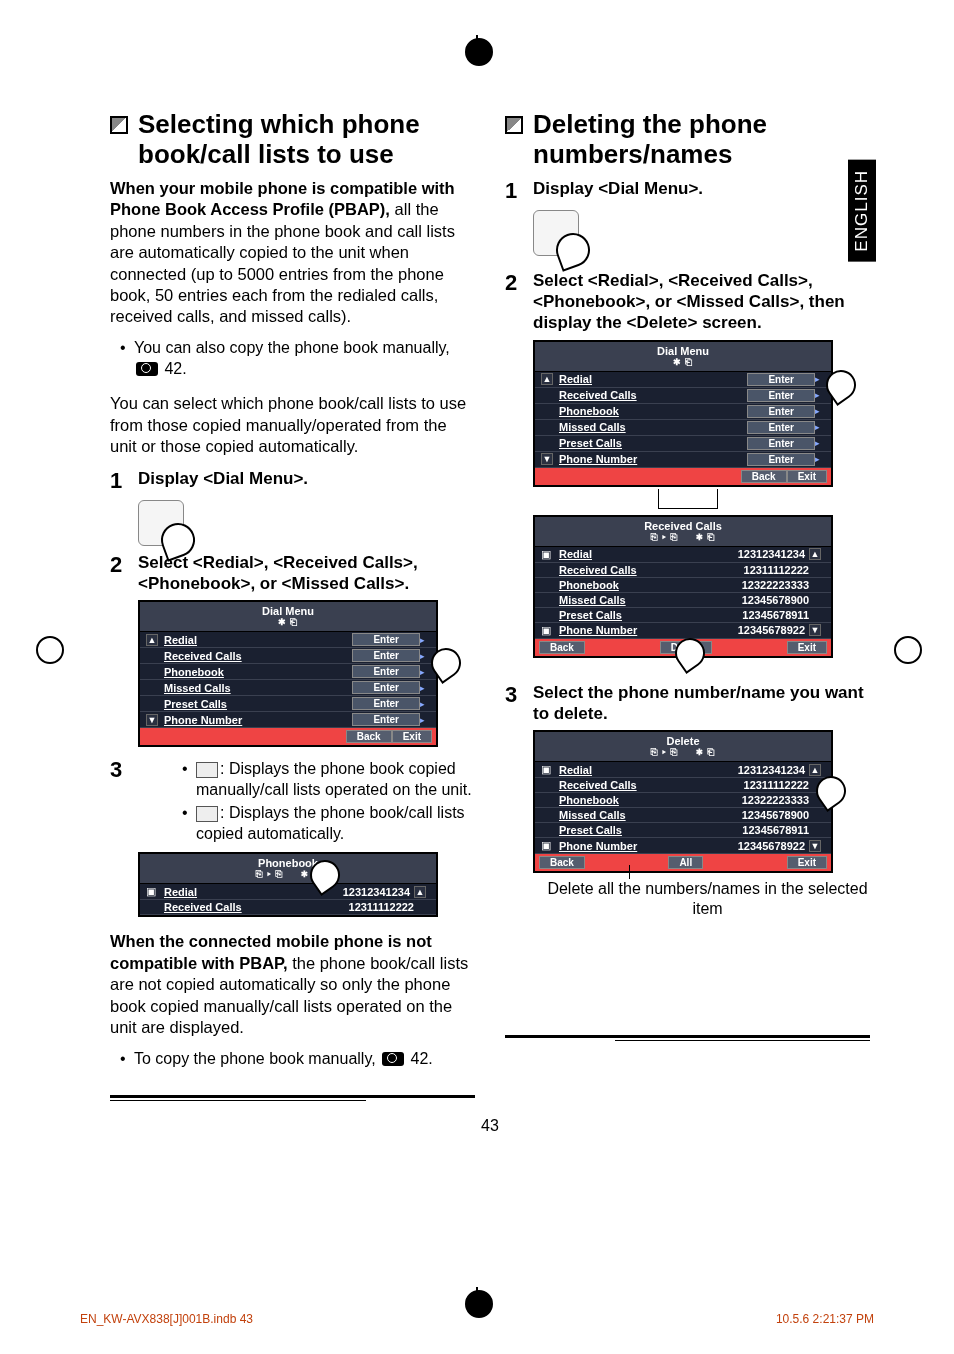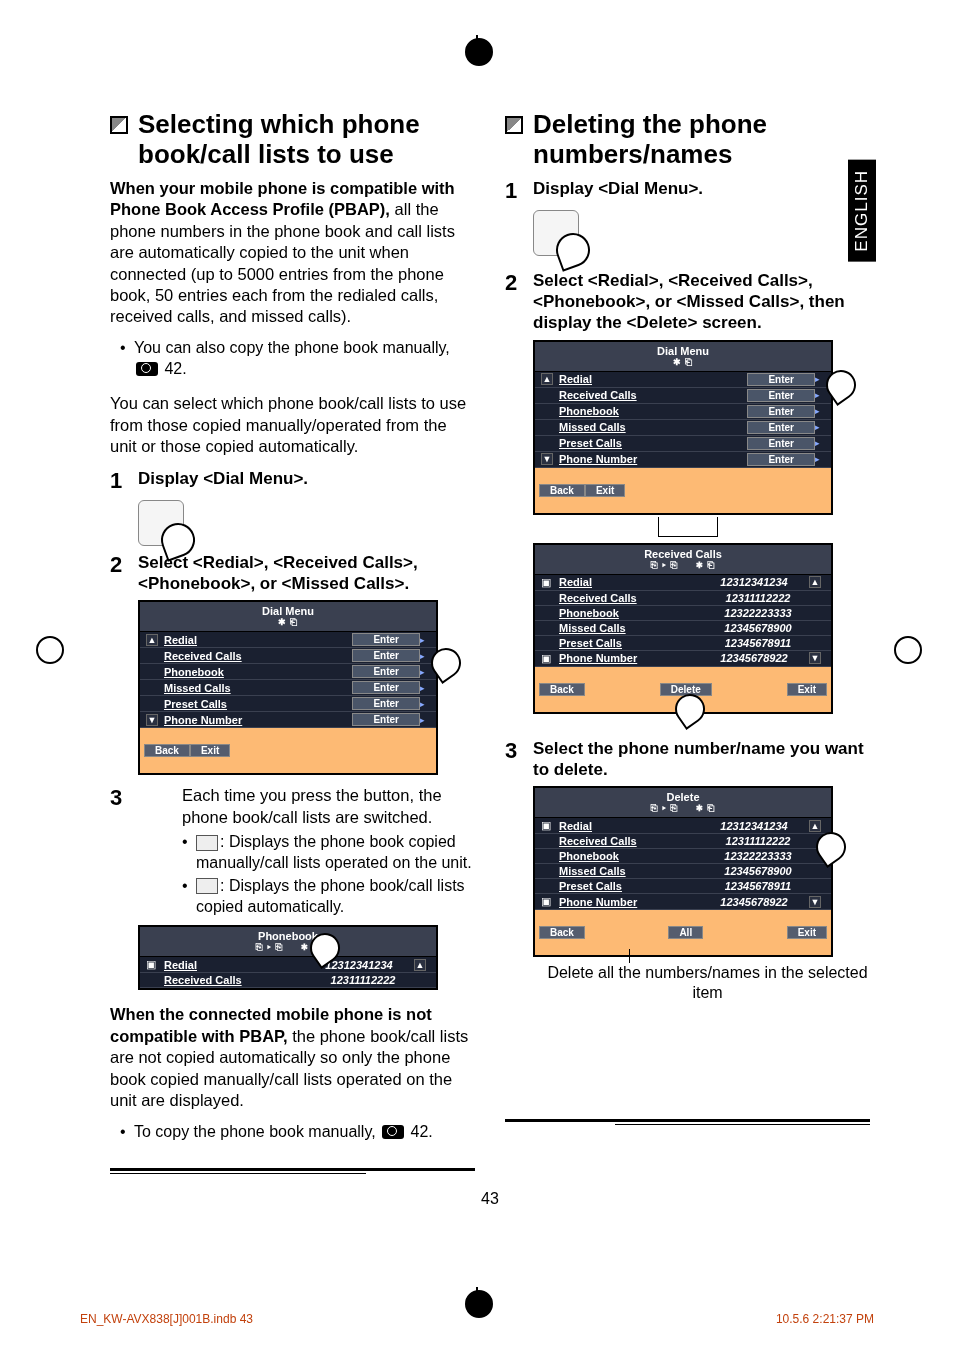--- a/index.html
+++ b/index.html
@@ -193,35 +193,34 @@
   }
   .screen-row .btn {
     background: #4a5568;
     border: 1px solid #888;
     padding: 0px 20px;
     font-weight: bold;
     font-size: 10px;
   }
   .screen-row .value {
     font-weight: bold;
-    text-align: center;
-    padding-right: 20px;
+    text-align: right;
+    padding-right: 4px;
     min-width: 90px;
-    font-style: italic;
   }
   .screen-row .chev {
     width: 10px;
     font-size: 9px;
     color: #8af;
   }
   .screen-footer {
     display: flex;
-    justify-content: flex-start;
-    background: #fdba74;
-    padding: 16px 4px;
+    justify-content: flex-end;
+    background: #ef4444;
+    padding: 2px 4px;
   }
   .screen-footer .fbtn {
     background: #555d6e;
     border: 1px solid #888;
     padding: 0 10px;
     font-size: 10px;
     font-weight: bold;
   }
   .screen-footer .fspace { flex:1; text-align:center; }
   .hand-pointer {
@@ -393,21 +392,20 @@
               <span class="fbtn">Back</span>
               <span class="fbtn">Exit</span>
             </div>
         </div>
         <div class="hand-pointer" style="right:10px; top:48px"></div>
       </div>
 
       <div class="step" style="margin-top:10px">
         <div class="step-num">3</div>
         <div class="step-body">
-          <div class="body-text" style="margin-left:44px; margin-bottom:4px">Each time you press the button, the phone book/call lists are switched.</div>
           <div class="bullet-line" style="margin-left:44px">
               <span class="dot">•</span>
               <span><span class="mini-icon"></span><span>: Displays the phone book copied manually/call lists operated on the unit.</span></span>
             </div>
           <div class="bullet-line" style="margin-left:44px">
               <span class="dot">•</span>
               <span><span class="mini-icon"></span><span>: Displays the phone book/call lists copied automatically.</span></span>
             </div>
         </div>
       </div>

